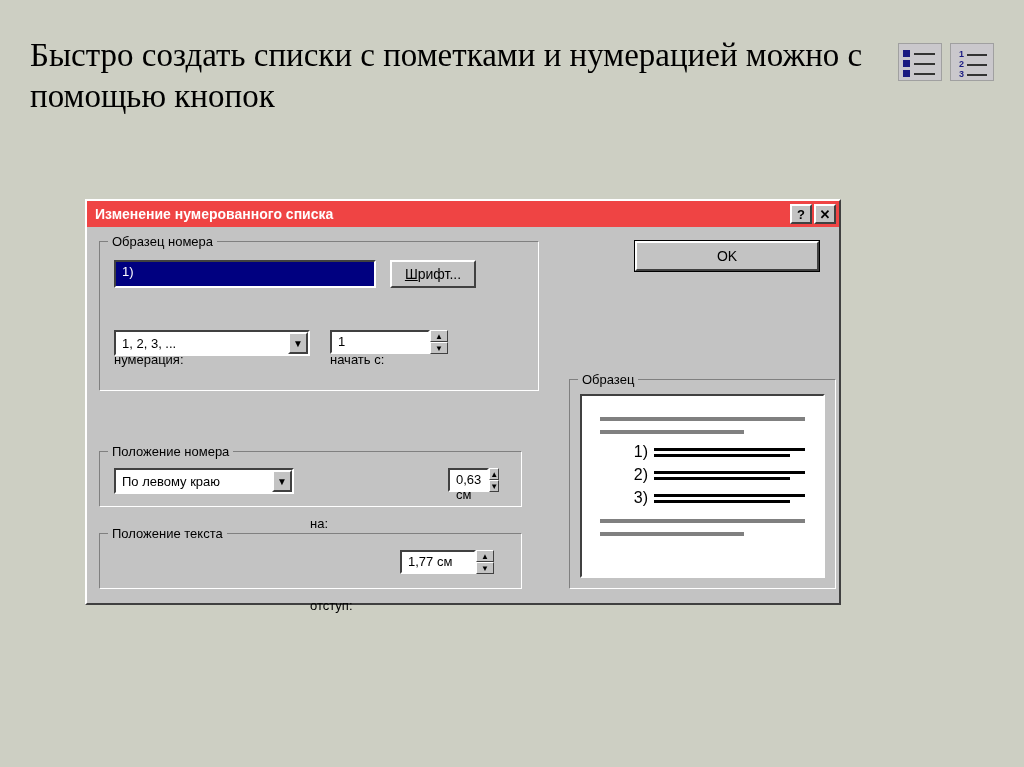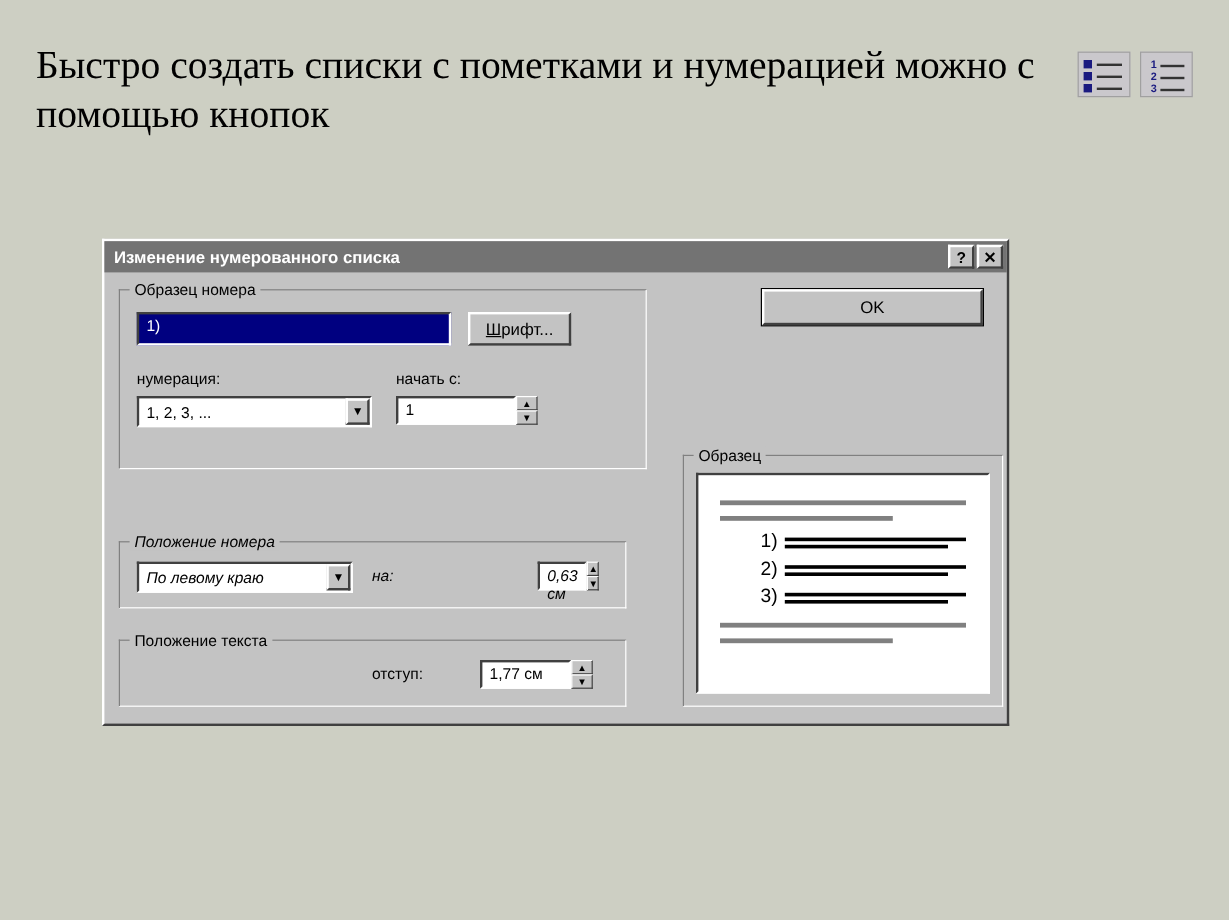--- a/index.html
+++ b/index.html
@@ -82,21 +82,21 @@
       width: 756px;
       height: 406px;
       background: #c3c3c3;
       border-top: 2px solid #fff;
       border-left: 2px solid #fff;
       border-right: 2px solid #404040;
       border-bottom: 2px solid #404040;
     }
     .titlebar {
       height: 26px;
-      background: #737373;
+      background: #ef4444;
       display: flex;
       align-items: center;
       padding: 0 3px 0 8px;
       color: #fff;
       font-weight: bold;
       font-size: 14px;
       font-family: Arial, sans-serif;
     }
     .titlebar-text {
       flex: 1;
@@ -157,41 +157,41 @@
       left: 12px;
       top: 14px;
       width: 440px;
       height: 150px;
     }
     .gb-position-num {
       left: 12px;
       top: 224px;
       width: 423px;
       height: 56px;
-      font-style: italic;
     }
     .gb-position-text {
       left: 12px;
       top: 306px;
       width: 423px;
       height: 56px;
     }
     .gb-sample {
       left: 470px;
       top: 152px;
       width: 267px;
       height: 210px;
       margin-left: 12px;
     }
     
     
     .label {
       position: absolute;
       font-size: 13px;
       color: #000;
+      margin-top: 44px;
     }
     .text-input {
       position: absolute;
       height: 24px;
       background: #fff;
       border-top: 2px solid #404040;
       border-left: 2px solid #404040;
       border-right: 2px solid #fff;
       border-bottom: 2px solid #fff;
       padding: 2px 6px;

